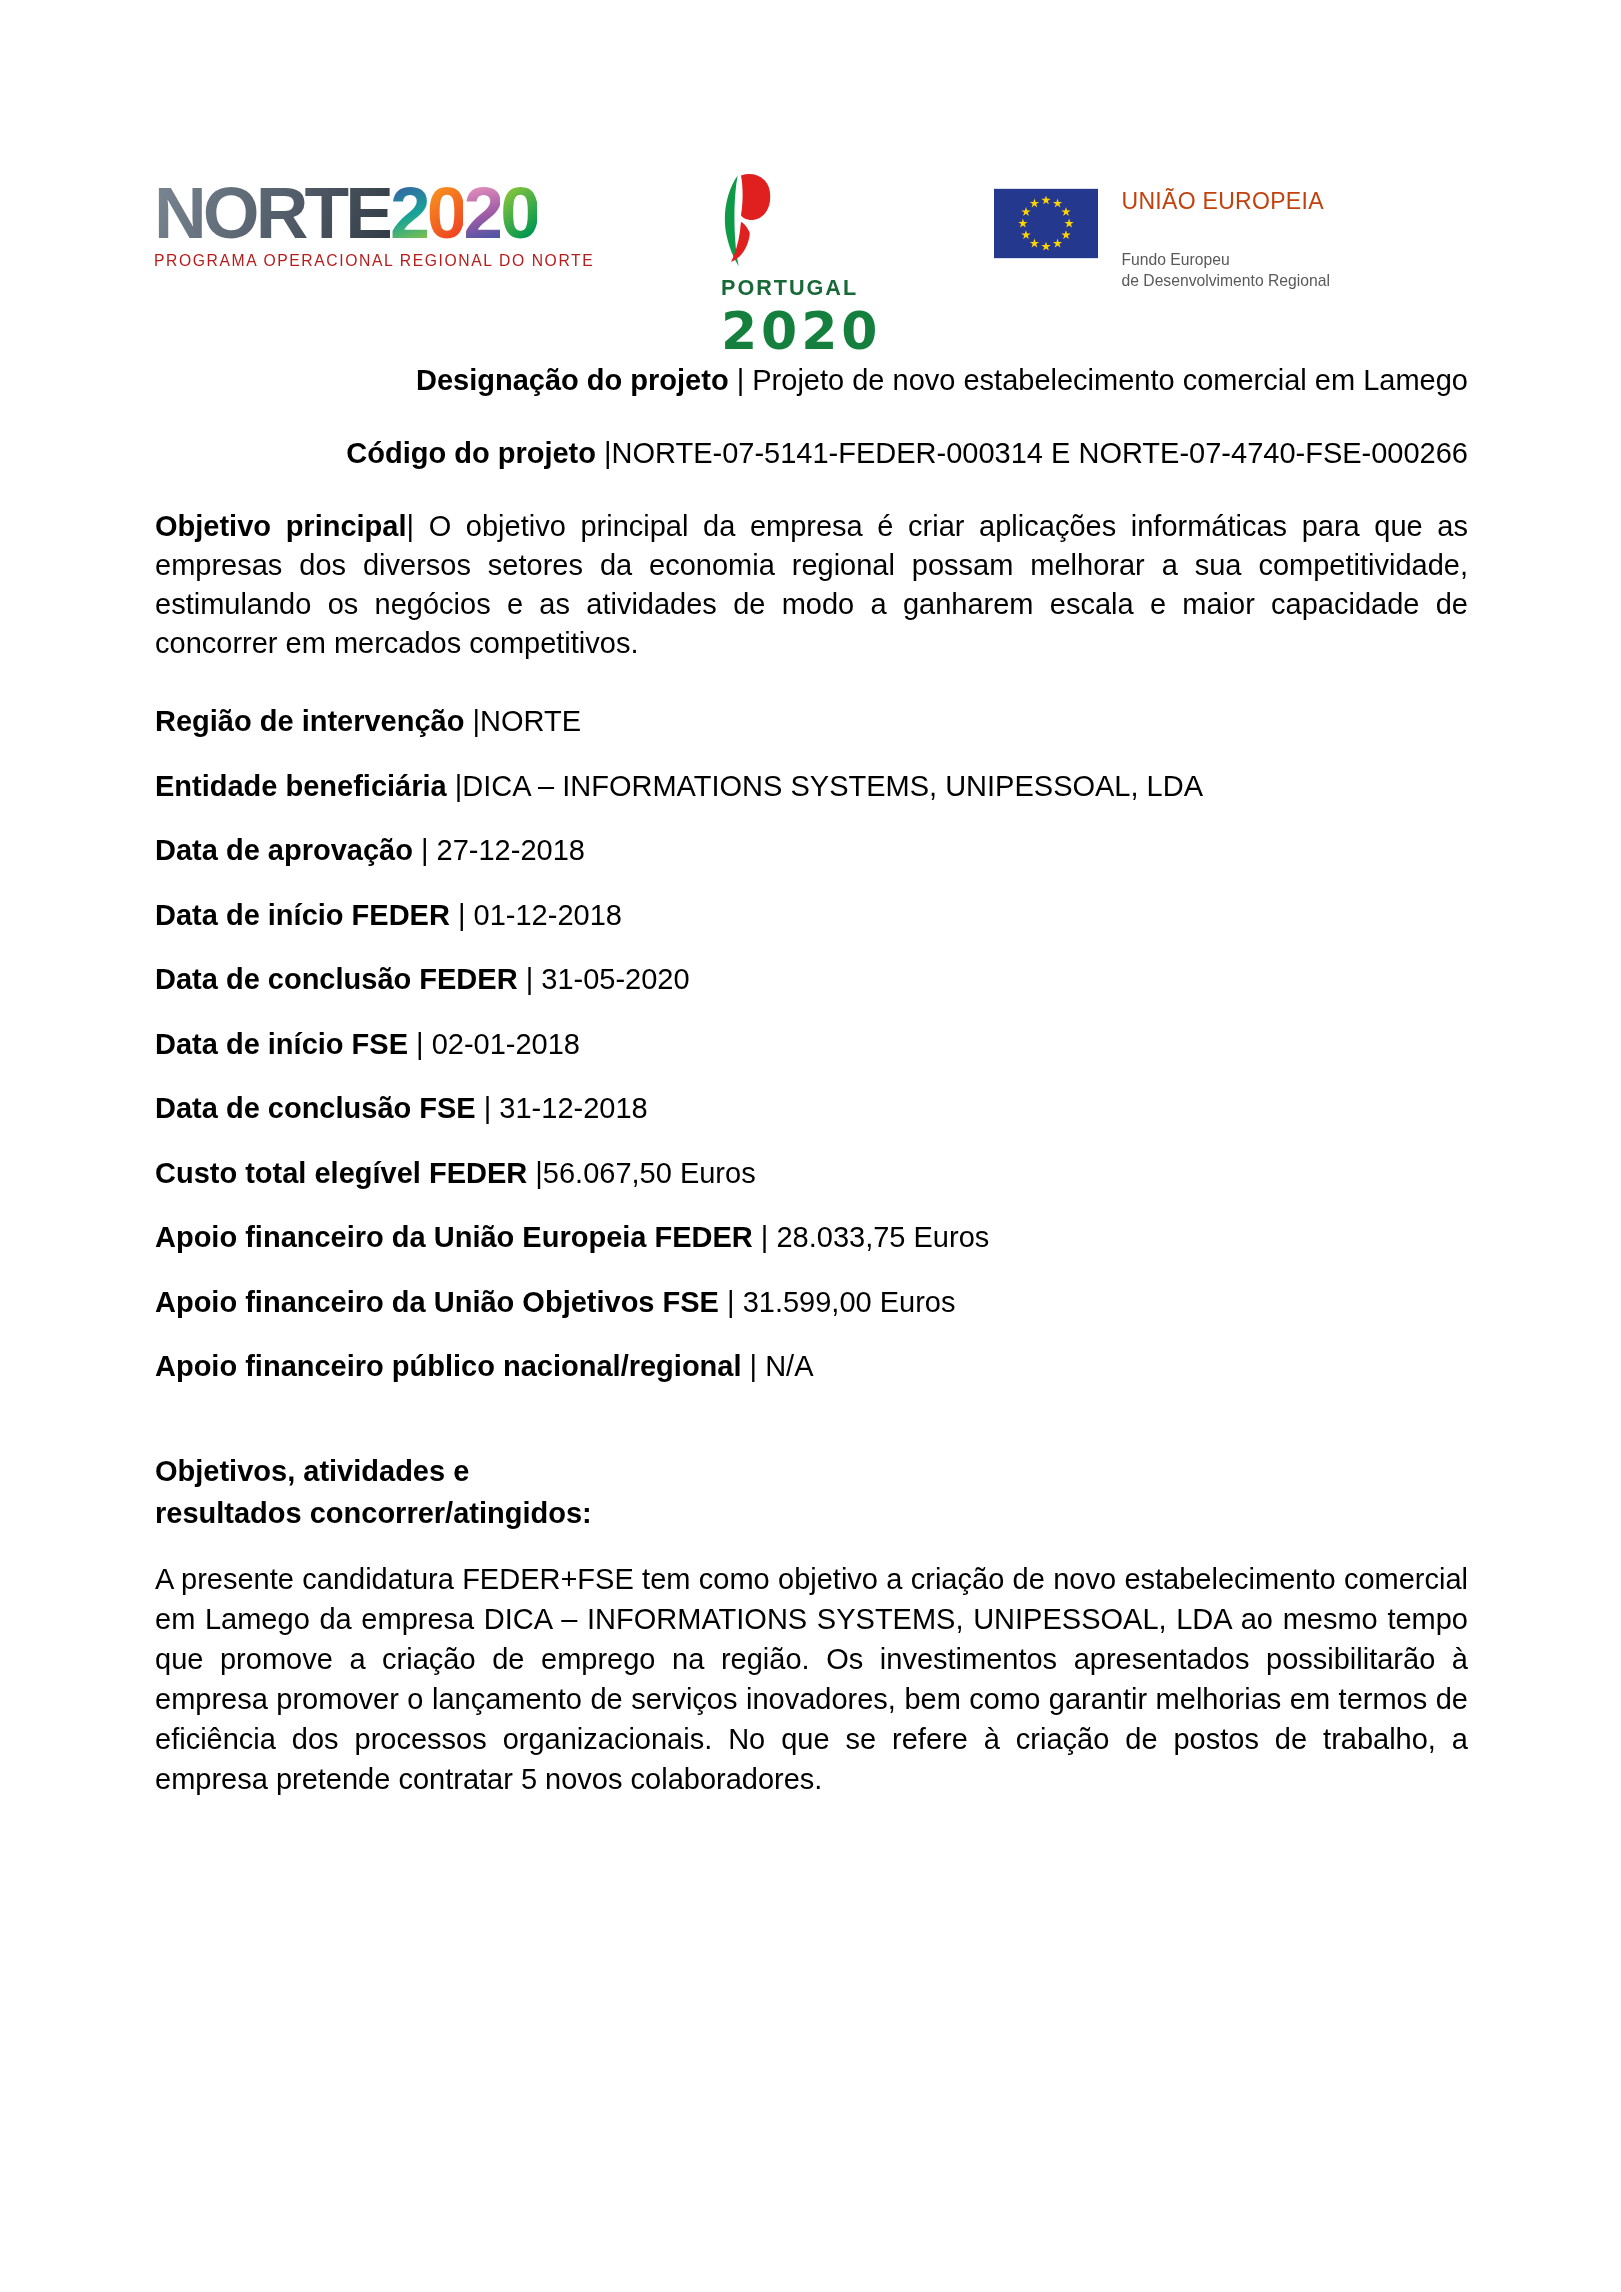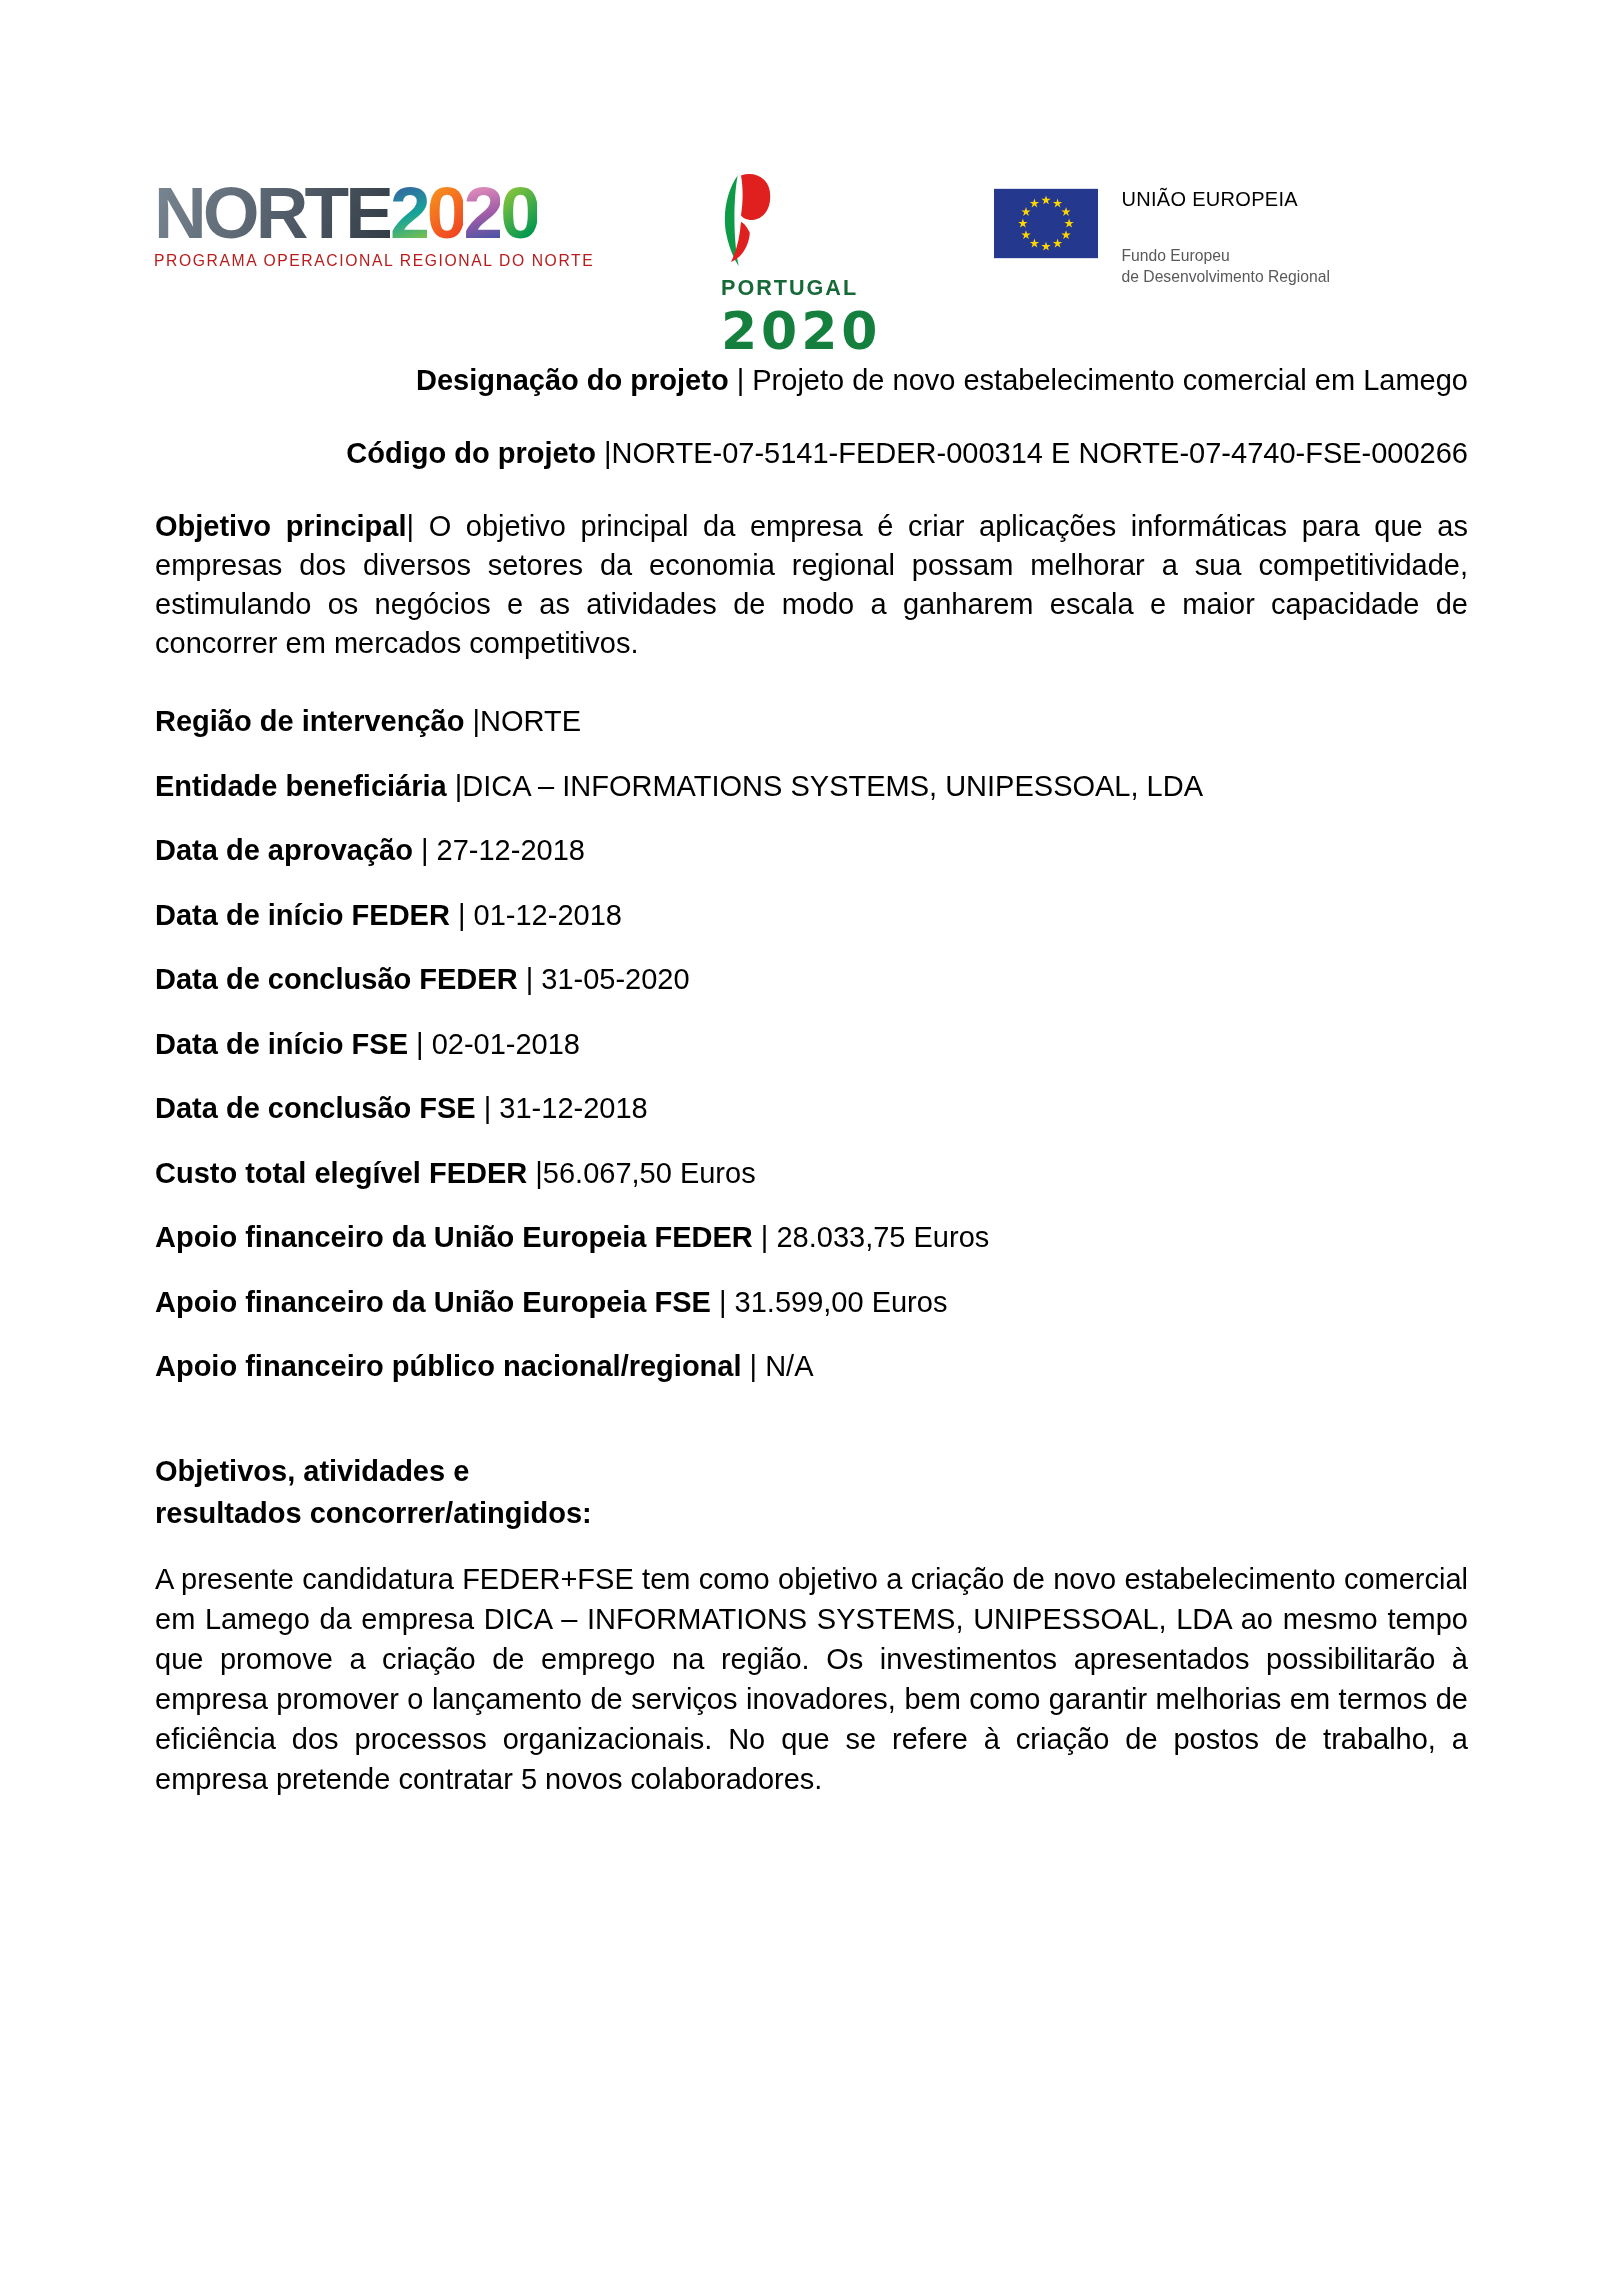--- a/index.html
+++ b/index.html
@@ -33,21 +33,21 @@
   .norte-subtitle{margin-top:8.8px;font-size:15.7px;letter-spacing:1.6px;color:#b91c1c;white-space:nowrap;}
 
   .pt-logo{position:absolute;left:721px;top:173px;display:flex;align-items:flex-start;flex-direction:column;}
   .pt-leaf{width:51px;height:98px;margin-right:7.8px;}
   .pt-title{font-size:21.6px;font-weight:bold;letter-spacing:2px;color:#176937;margin-top:3.9px;}
   .pt-year{font-size:52px;line-height:61px;font-weight:bold;letter-spacing:3.9px;color:#15803d;font-family:"DejaVu Sans", sans-serif;}
 
   .eu-logo{position:absolute;left:994px;top:188px;display:flex;align-items:flex-start;}
   .eu-flag{width:104px;height:71px;display:block;}
   .eu-text{margin-left:23.5px;height:78px;display:flex;flex-direction:column;}
-  .eu-title{font-size:20px;color:#000000;letter-spacing:0.3px;}
+  .eu-title{font-size:23px;color:#c2410c;letter-spacing:0.3px;}
   .eu-fund{margin-top:35px;font-size:15.7px;line-height:20.6px;color:#58595b;}
 
   
   .content{position:absolute;left:155px;top:361px;width:1313px;}
   p.field{margin:0 0 26.5px 0;font-size:29px;line-height:38px;}
   p.field strong{font-weight:bold;}
   .mb-lg{margin-bottom:35px !important;text-align:right;}
   .para{margin:0 0 39px 0;font-size:29px;line-height:39px;text-align:justify;}
   .para strong{font-weight:bold;}
   .obj-heading{margin:65px 0 24.5px 0;font-size:29px;line-height:42px;font-weight:bold;}
@@ -139,21 +139,21 @@
         <p class="field"><strong>Data de conclusão FEDER</strong><span> | </span><span>31-05-2020</span></p>
 
         <p class="field"><strong>Data de início FSE</strong><span> | </span><span>02-01-2018</span></p>
 
         <p class="field"><strong>Data de conclusão FSE</strong><span> | </span><span>31-12-2018</span></p>
 
         <p class="field"><strong>Custo total elegível FEDER</strong><span> |</span><span>56.067,50 Euros</span></p>
 
         <p class="field"><strong>Apoio financeiro da União Europeia FEDER</strong><span> | </span><span>28.033,75 Euros</span></p>
 
-        <p class="field"><strong>Apoio financeiro da União Europeia FSE</strong><span> | </span><span>31.599,00 Euros</span></p>
+        <p class="field"><strong>Apoio financeiro da União Objetivos FSE</strong><span> | </span><span>31.599,00 Euros</span></p>
 
         <p class="field"><strong>Apoio financeiro público nacional/regional</strong><span> | </span><span>N/A</span></p>
       </div>
 
     <h2 class="obj-heading"><span>Objetivos, atividades e</span><br><span>resultados concorrer/atingidos:</span></h2>
 
     <p class="body-para">A presente candidatura FEDER+FSE tem como objetivo a criação de novo estabelecimento comercial em Lamego da empresa DICA – INFORMATIONS SYSTEMS, UNIPESSOAL, LDA ao mesmo tempo que promove a criação de emprego na região. Os investimentos apresentados possibilitarão à empresa promover o lançamento de serviços inovadores, bem como garantir melhorias em termos de eficiência dos processos organizacionais. No que se refere à criação de postos de trabalho, a empresa pretende contratar 5 novos colaboradores.</p>
 
   </main>
 

